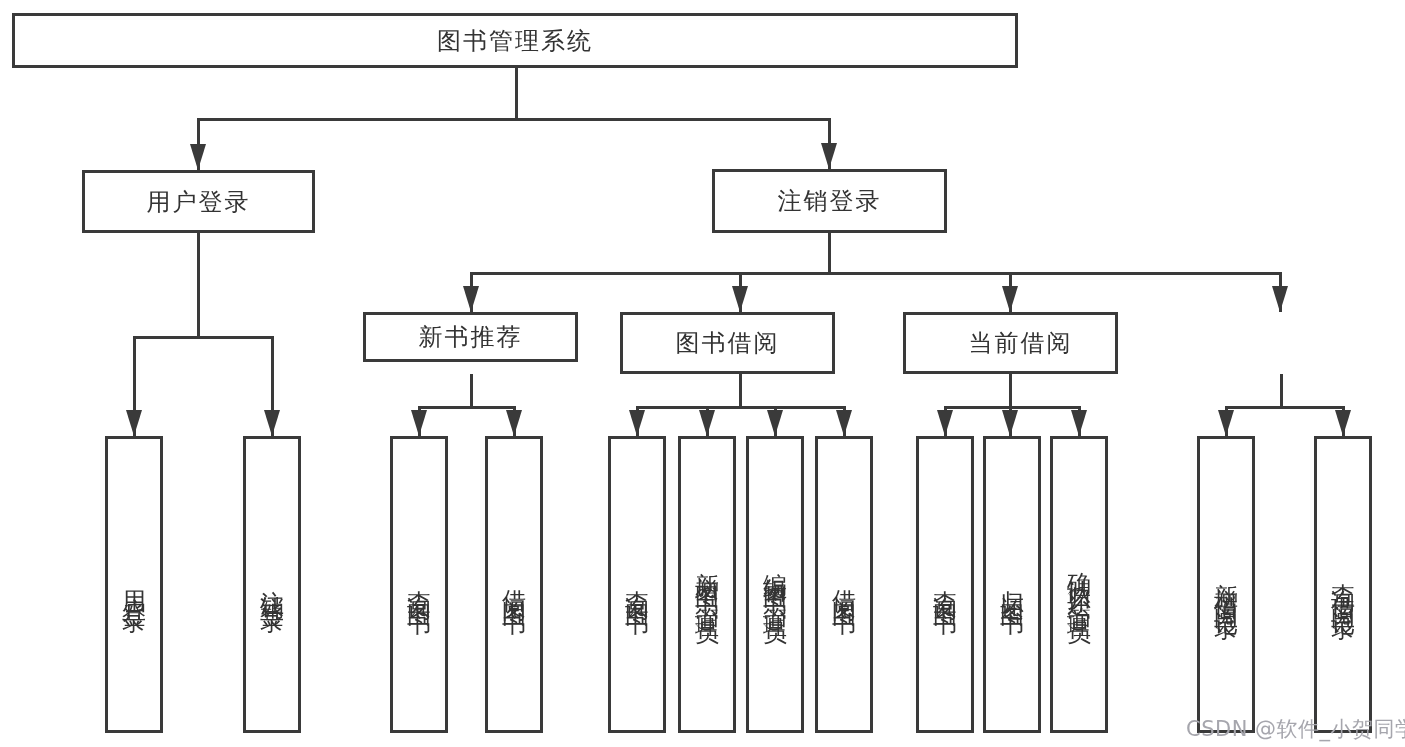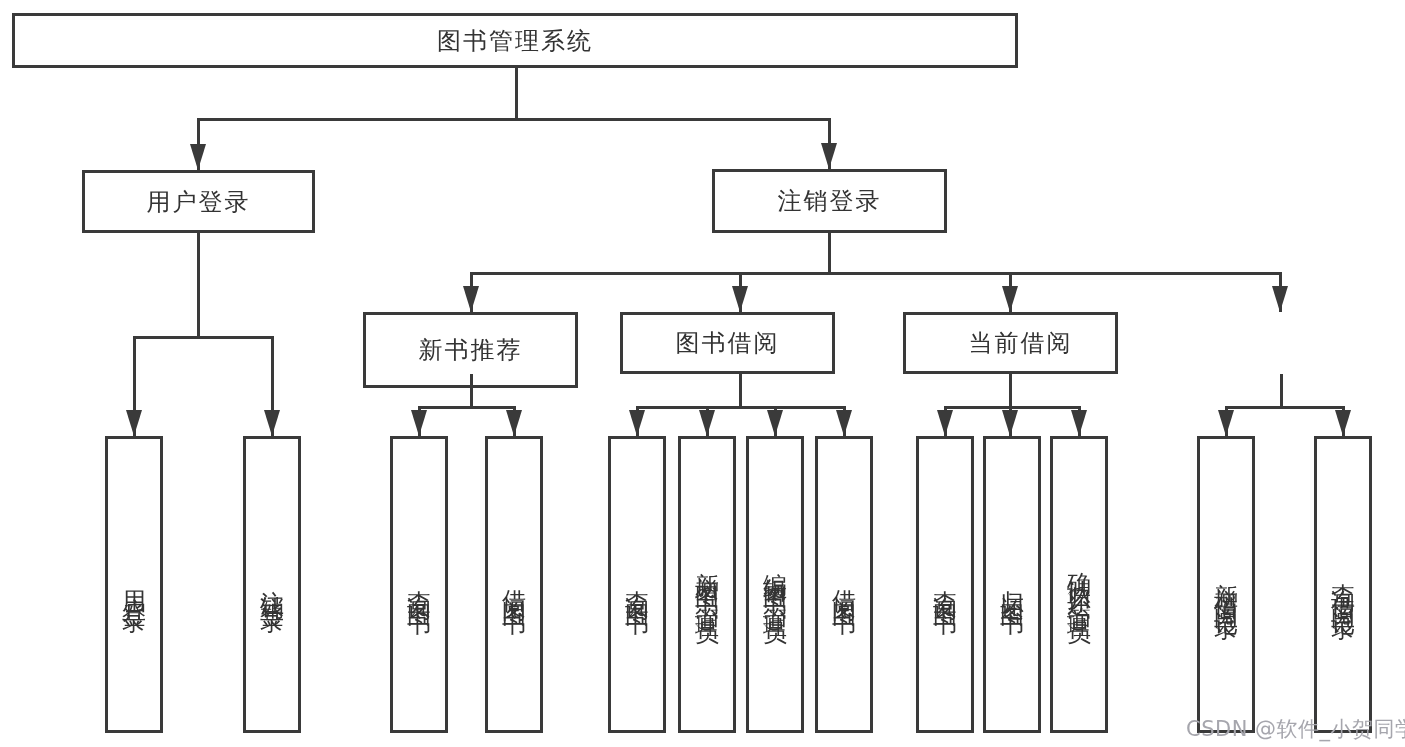--- a/index.html
+++ b/index.html
@@ -44,21 +44,21 @@
     <span class="hlabel">图书管理系统</span>
   </div>
 
   <div class="box" style="left:82px;top:170px;width:233px;height:63px;">
     <span class="hlabel">用户登录</span>
   </div>
   <div class="box" style="left:712px;top:169px;width:235px;height:64px;">
     <span class="hlabel">注销登录</span>
   </div>
 
-  <div class="box" style="left:363px;top:312px;width:215px;height:76px;">
+  <div class="box" style="left:363px;top:312px;width:215px;height:50px;">
     <span class="hlabel">新书推荐</span>
   </div>
   <div class="box" style="left:620px;top:312px;width:215px;height:62px;">
     <span class="hlabel">图书借阅</span>
   </div>
   <div class="box" style="left:903px;top:312px;width:215px;height:62px;padding-left:20px;">
     <span class="hlabel">当前借阅</span>
   </div>
 
   <div class="box" style="left:105px;top:436px;width:58px;height:297px;">

